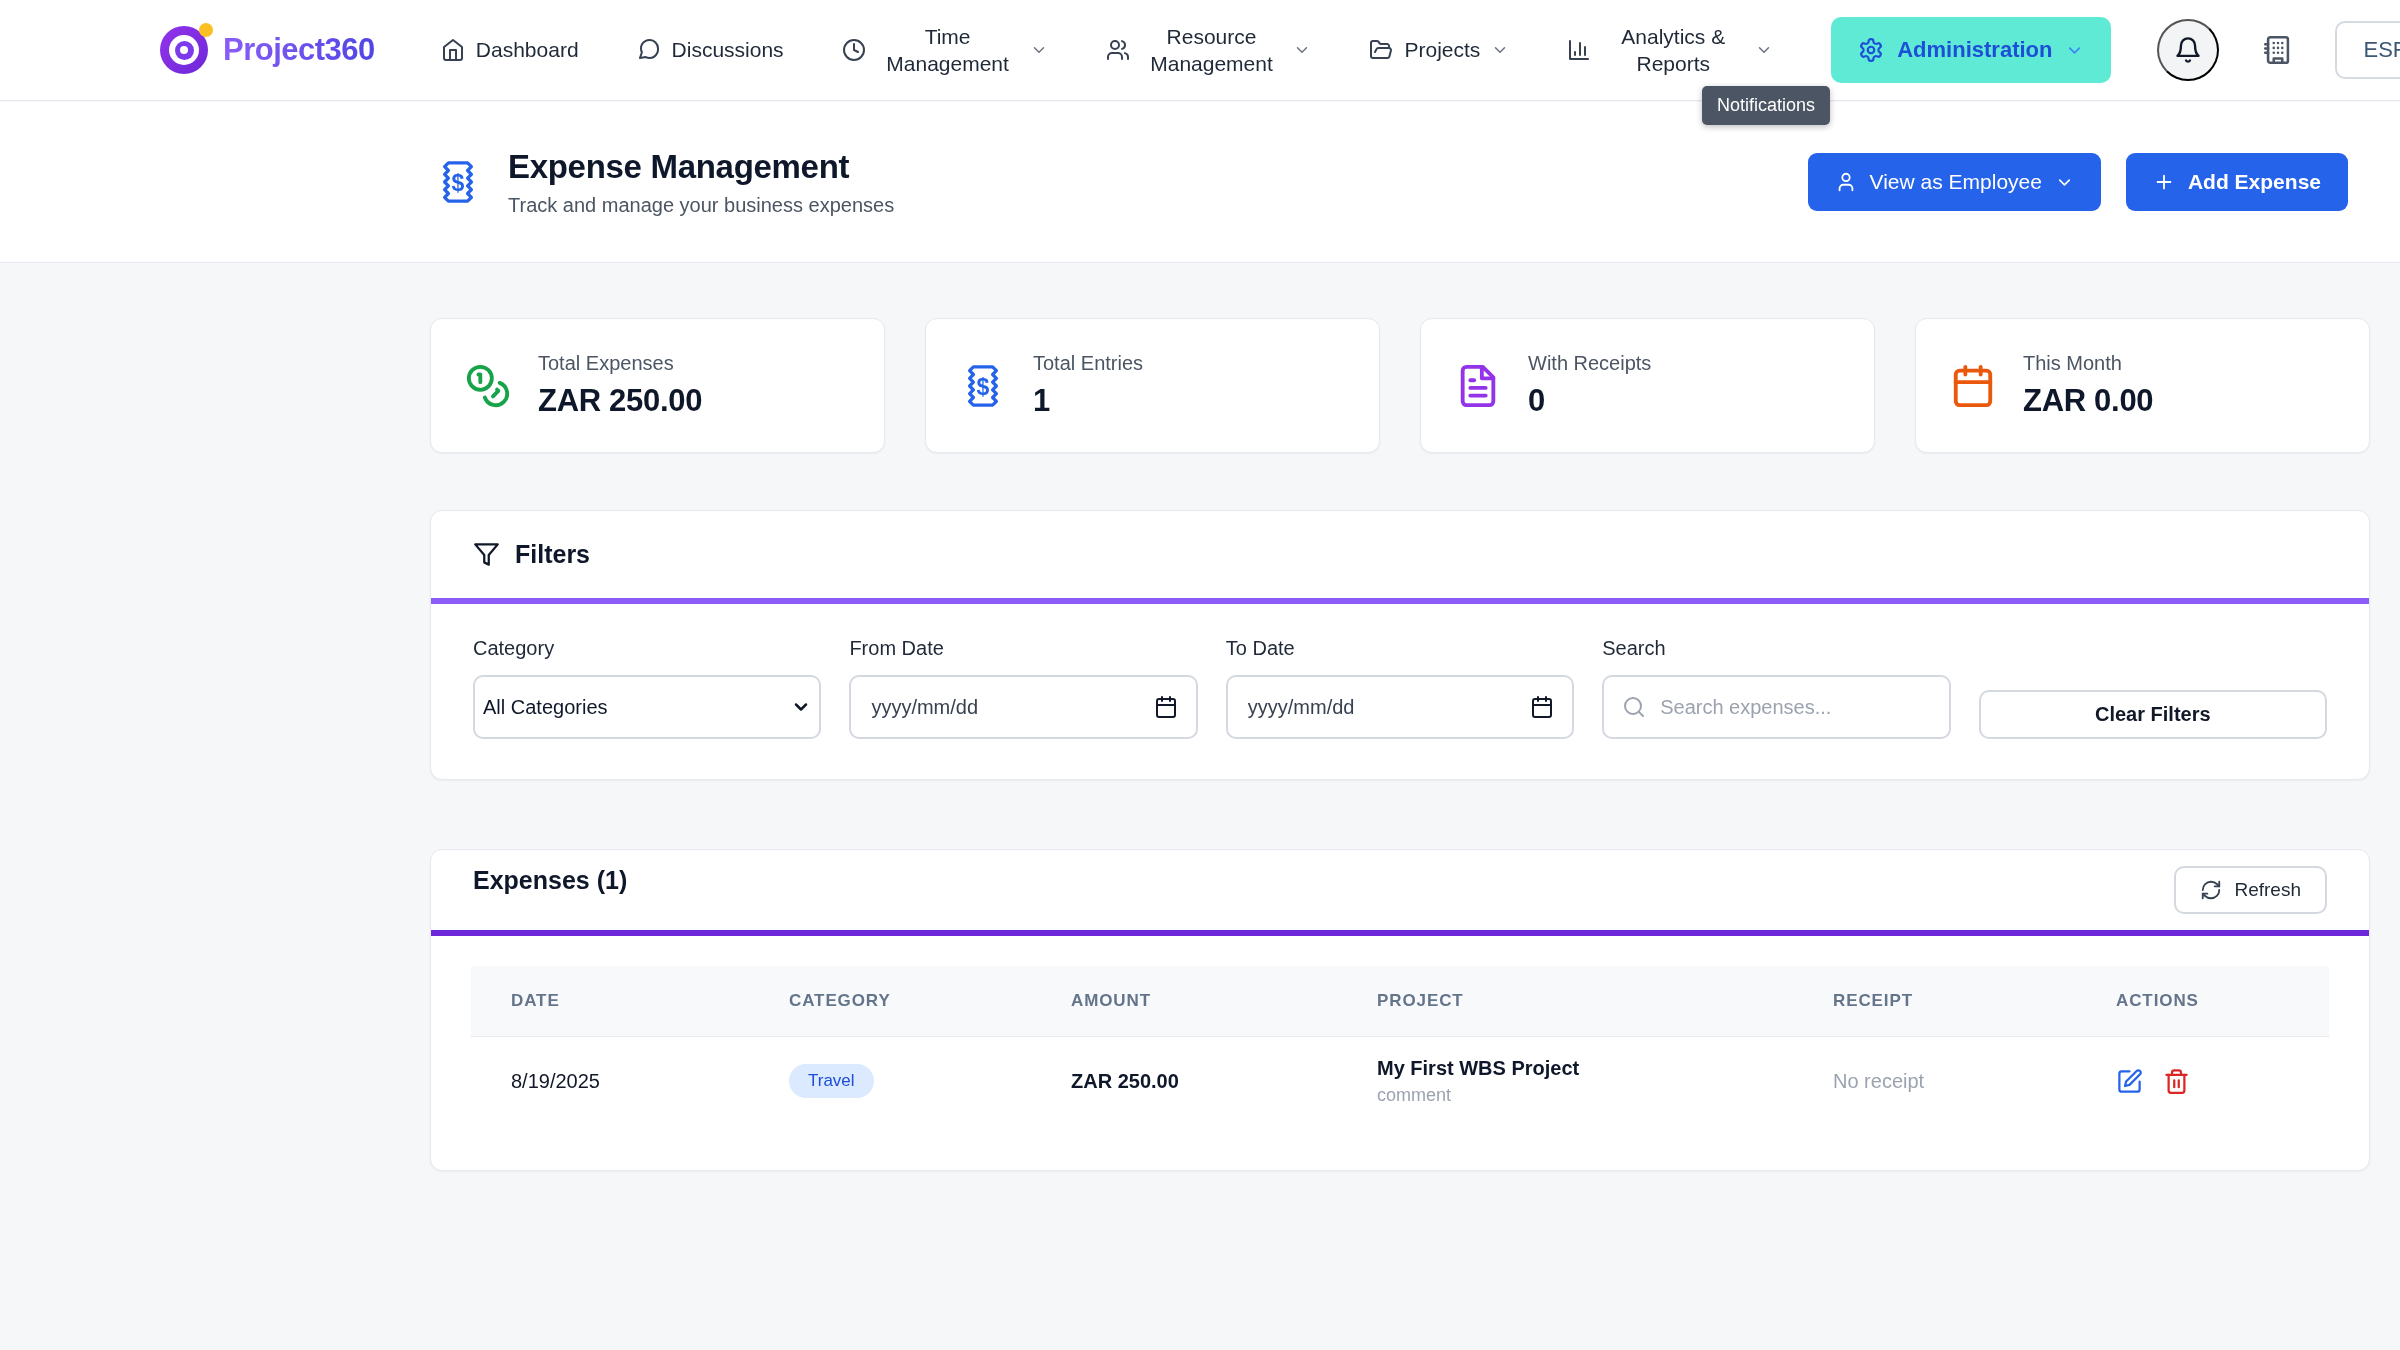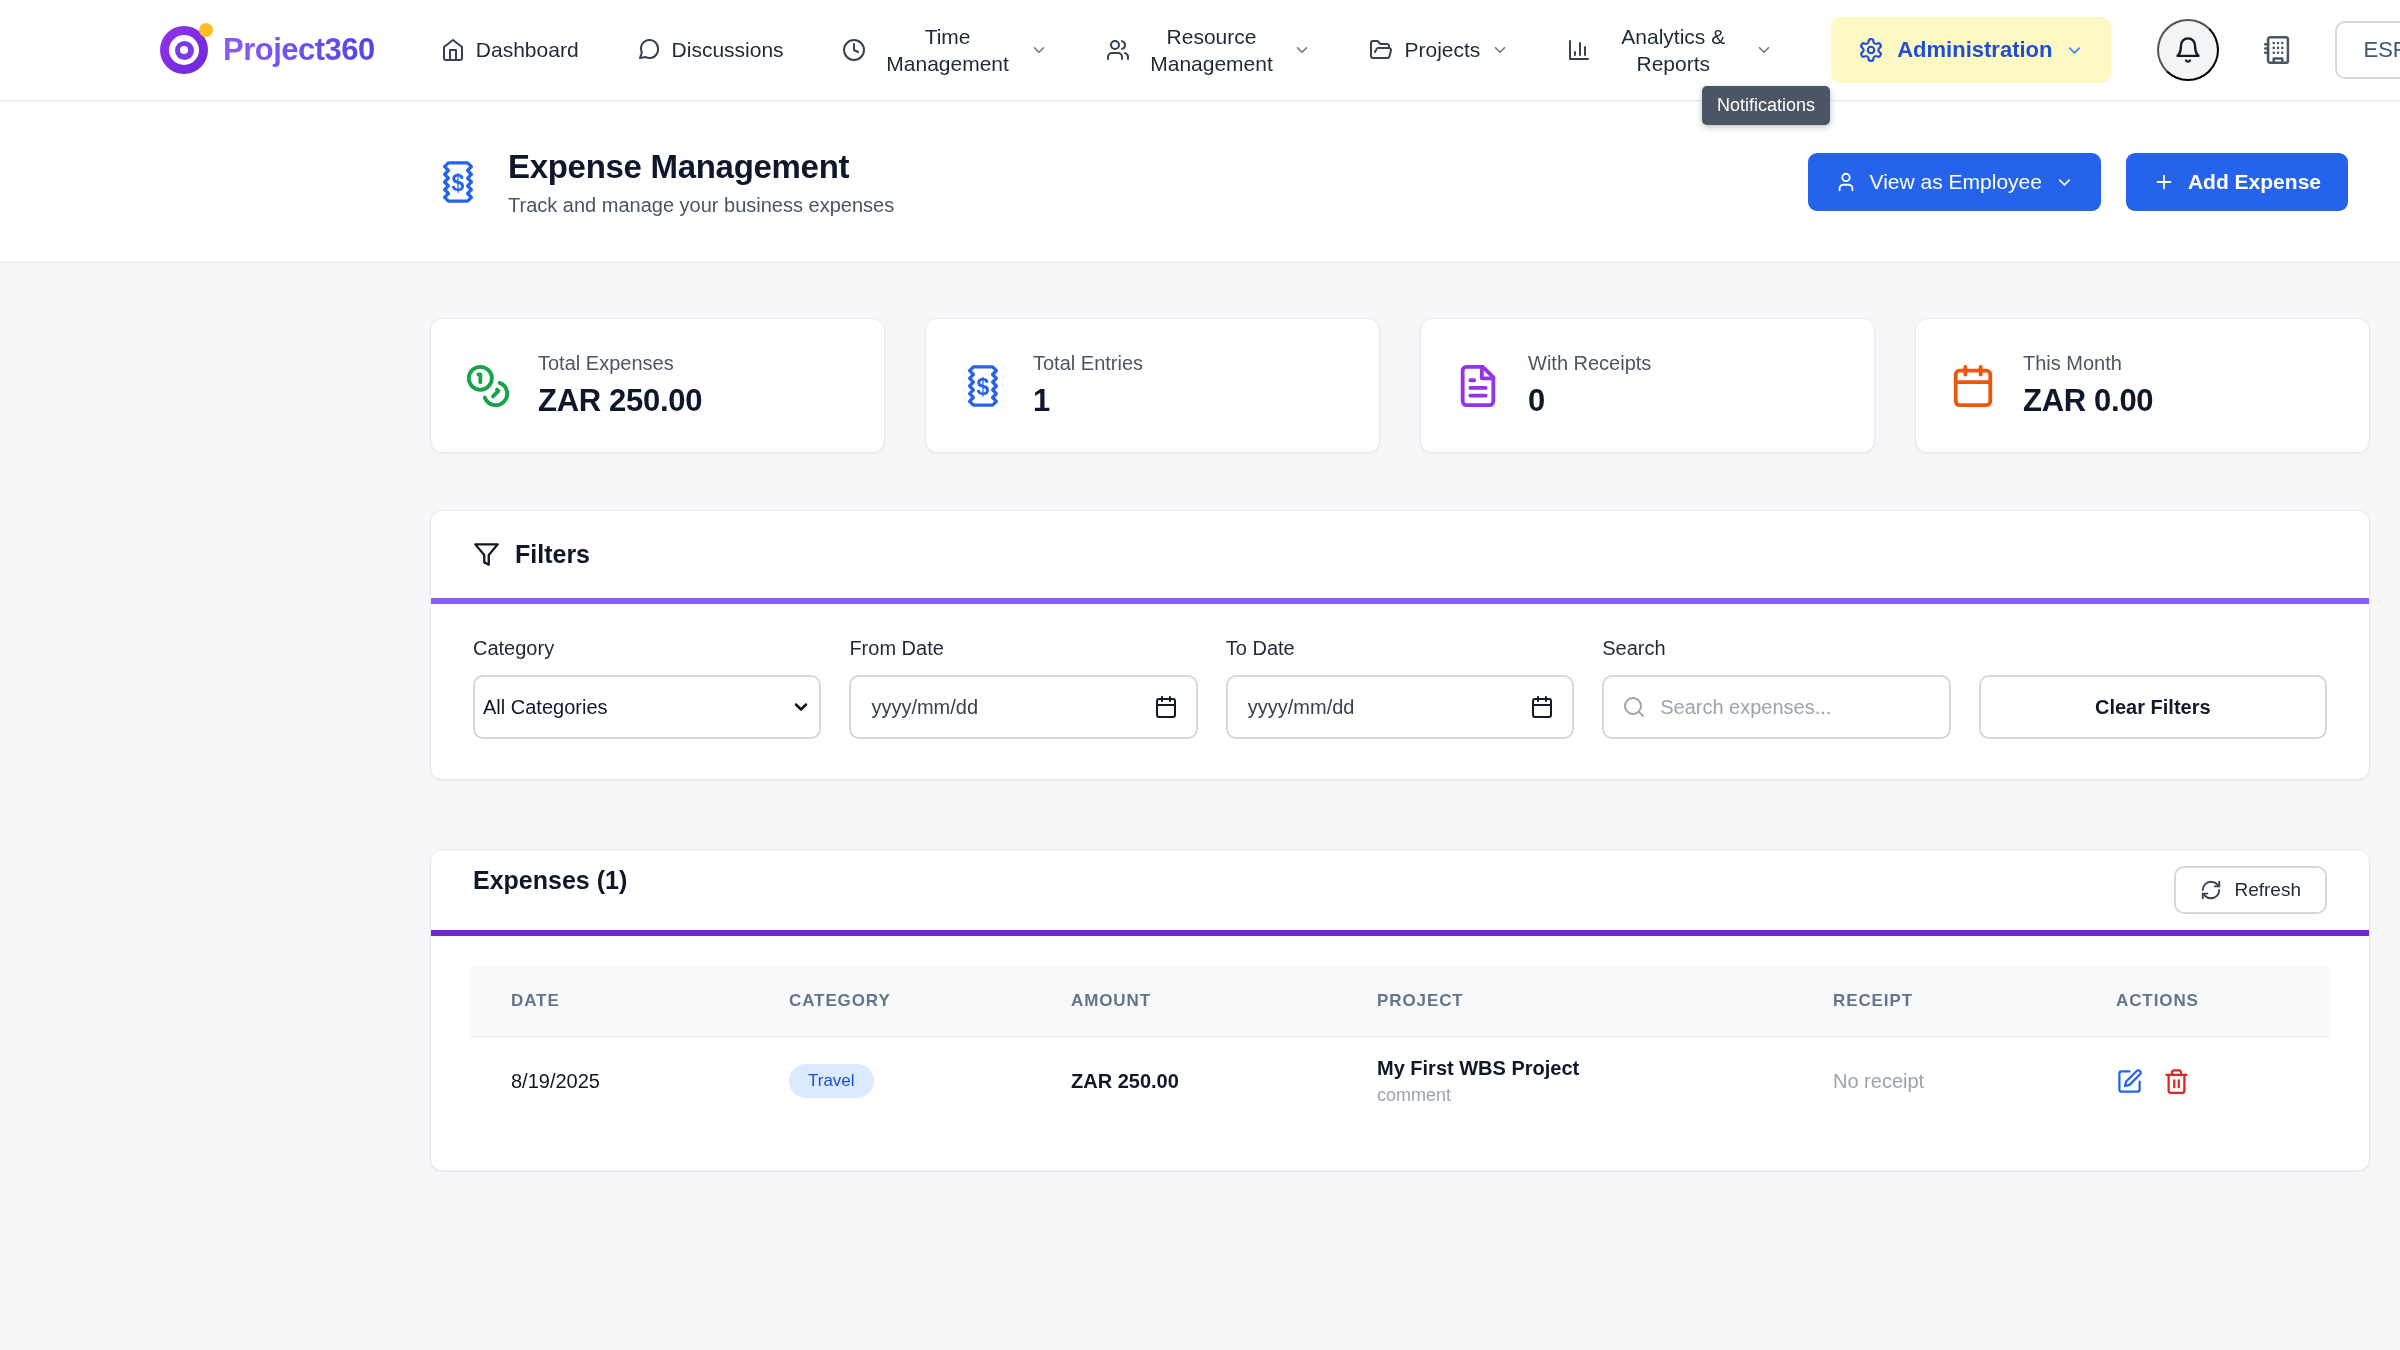--- a/index.html
+++ b/index.html
@@ -37,21 +37,21 @@
   }
   .nav-items { display:flex; align-items:center; gap:58px; margin-left:66px; }
   .nav-item { display:flex; align-items:center; gap:11px; cursor:pointer;
     color:#1f2937; font-size:21px; font-weight:500; white-space:nowrap; }
   .nav-item .ni-icon { color:#374151; flex:none; }
   .nav-item.two-line { white-space:normal; }
   .nav-item.two-line .lbl { max-width:150px; text-align:center; line-height:1.3; }
   .chev { color:#6b7280; flex:none; }
   .admin-pill {
     display:flex; align-items:center; gap:13px; height:66px; padding:0 27px;
-    background:#fef9c3; border-radius:10px; color:#1d4ed8;
+    background:#5eead4; border-radius:10px; color:#1d4ed8;
     font-size:22px; font-weight:600; cursor:pointer; white-space:nowrap;
   }
   .nav-right { display:flex; align-items:center; margin-left:auto; flex:none; }
   .bell-btn { width:62px; height:62px; border-radius:50%; background:#f3f4f6;
     display:flex; align-items:center; justify-content:center; color:#111827;
     cursor:pointer; margin-left:46px; flex:none; }
   .building-wrap { margin-left:42px; color:#4b5563; flex:none; }
   .esri-box { margin-left:40px; margin-right:-62px; height:58px; padding:0 26px;
     border:2px solid #d5d9e0; border-radius:10px; display:flex; align-items:center;
     color:#3d5875; font-size:22px; font-weight:500; white-space:nowrap; background:#fff; }
@@ -116,21 +116,21 @@
   .date-ctrl input { width:100%; height:100%; border:none; outline:none; background:transparent;
     font-size:20px; color:#374151; padding:0 60px 0 20px; font-family:"Liberation Sans", sans-serif; }
   .date-ctrl input::placeholder { color:#374151; }
   .date-cal { position:absolute; right:18px; top:50%; transform:translateY(-50%); color:#111827; }
   .search-ctrl { position:relative; }
   .search-ctrl input { width:100%; height:100%; border:none; outline:none; background:transparent;
     font-size:20px; color:#111827; padding:0 18px 0 56px; font-family:"Liberation Sans", sans-serif; }
   .search-ctrl input::placeholder { color:#9ca3af; }
   .search-ic { position:absolute; left:18px; top:50%; transform:translateY(-50%); color:#9ca3af; }
   .btn-outline {
-    height:64px; width:100%; border:2px solid #d4d8df; border-radius:10px; background:#ffffff;
+    height:49px; width:100%; border:2px solid #d4d8df; border-radius:10px; background:#ffffff;
     font-size:20px; font-weight:600; color:#111827; cursor:pointer;
     display:flex; align-items:center; justify-content:center; gap:12px;
     font-family:"Liberation Sans", sans-serif;
     margin-top:12px;
   }
 
   .expenses-panel { margin-top:69px; }
   .ep-head { display:flex; align-items:flex-start; justify-content:space-between;
     padding:16px 42px; min-height:80px; border-bottom:6px solid #6d28d9; }
   .ep-title { font-size:25px; font-weight:700; color:#0f172a; }

